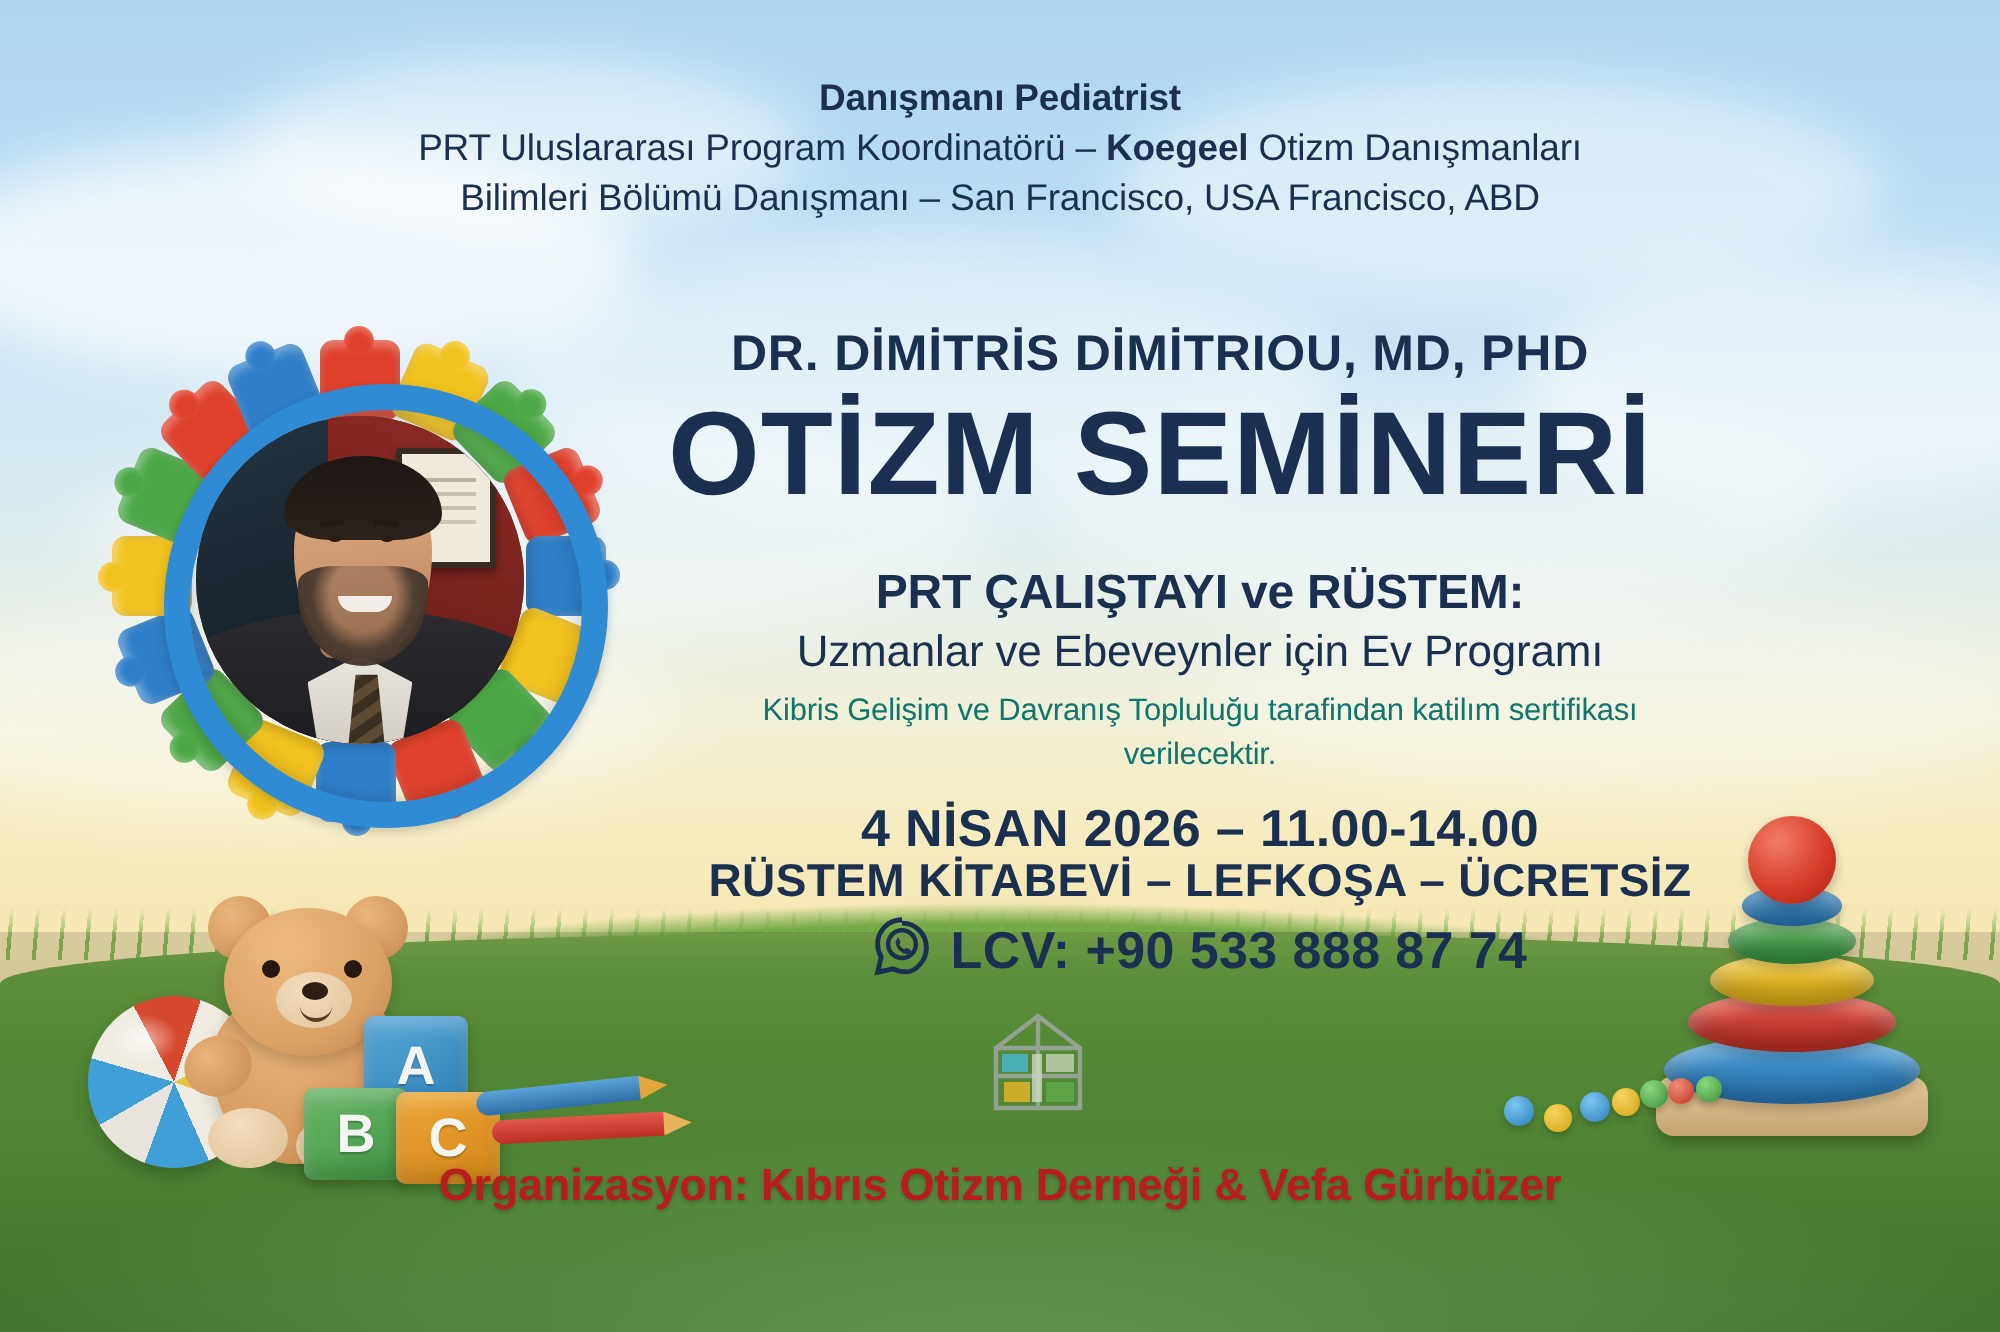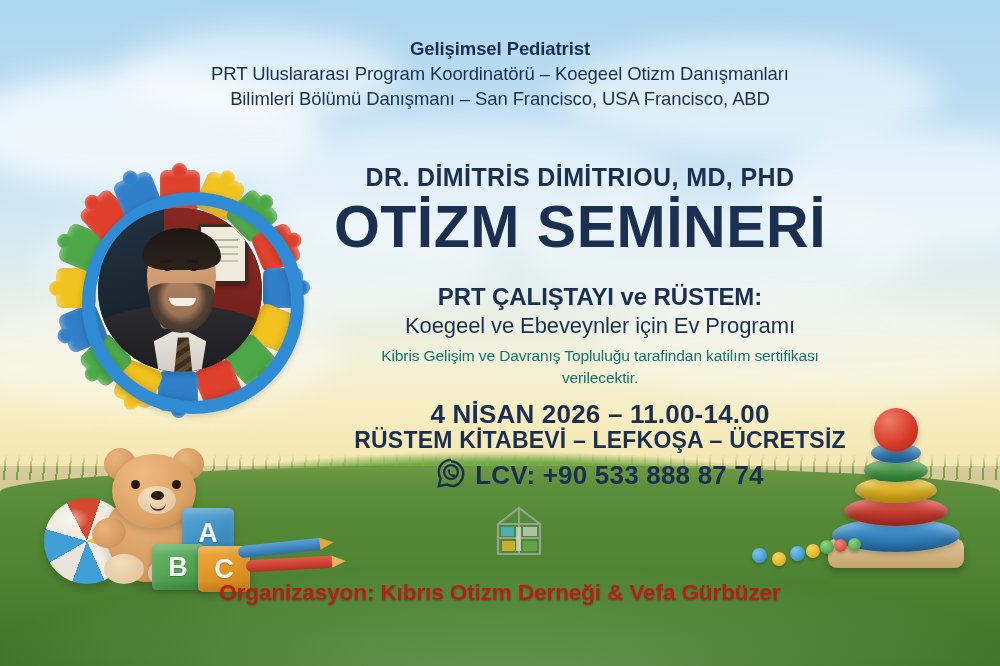--- a/index.html
+++ b/index.html
@@ -49,21 +49,21 @@
   .ground-shade{
     position:absolute;left:0;bottom:0;width:1000px;height:200px;
     background:radial-gradient(ellipse 700px 150px at 50% 110%, rgba(255,255,255,.18), rgba(0,0,0,.12) 80%);
     pointer-events:none;
   }
   .credits{
     position:absolute;left:120px;top:36px;width:760px;text-align:center;
     font-size:18.5px;line-height:25px;color:#1b3050;letter-spacing:-.1px;
   }
   .credits .l1{font-weight:bold;}
-  .credits b{font-weight:normal;}
+  .credits b{font-weight:bold;}
 
   .doctor{
     position:absolute;left:200px;top:163px;width:760px;text-align:center;
     font-size:25px;font-weight:bold;letter-spacing:.4px;color:#1b3050;
   }
   .maintitle{
     position:absolute;left:200px;top:196px;width:760px;text-align:center;
     font-size:59px;font-weight:bold;letter-spacing:.5px;color:#1b3050;
     line-height:62px;
   }
@@ -246,21 +246,21 @@
     <div class="cloud cl-g"></div>
     <div class="cloud cl-h"></div>
     <div class="cloud cl-i"></div>
   </div>
   <div class="ground-hill"></div>
   <div class="grass-blades"></div>
   <div class="ground"></div>
   <div class="ground-shade"></div>
 
   <div class="credits">
-    <div class="l1">Gelişimsel Pediatrist</div>
+    <div class="l1">Danışmanı Pediatrist</div>
     <div><span>PRT Uluslararası Program Koordinatörü – </span><b>Koegeel</b><span> Otizm Danışmanları</span></div>
     <div>Bilimleri Bölümü Danışmanı – San Francisco,  USA Francisco, ABD</div>
   </div>
 
   <div class="portrait-wrap">
     <div class="puzzle-ring">
       <div class="pz" style="left:100px;top:0px;background:#e0412c;transform:rotate(0deg);"></div>
       <div class="pz" style="left:140px;top:6px;background:#f2c21e;transform:rotate(24deg);"></div>
       <div class="pz" style="left:172px;top:26px;background:#4ca846;transform:rotate(46deg);"></div>
       <div class="pz" style="left:196px;top:58px;background:#e0412c;transform:rotate(68deg);"></div>
@@ -296,21 +296,21 @@
       <div class="ph-eye r"></div>
       <div class="ph-beard"></div>
       <div class="ph-smile"></div>
     </div>
   </div>
 
   <div class="doctor">DR. DİMİTRİS DİMİTRIOU, MD, PHD</div>
   <div class="maintitle">OTİZM SEMİNERİ</div>
 
   <div class="prt">PRT ÇALIŞTAYI ve RÜSTEM:</div>
-  <div class="subline">Koegeel ve Ebeveynler için Ev Programı</div>
+  <div class="subline">Uzmanlar ve Ebeveynler için Ev Programı</div>
   <div class="cert">
     <div>Kibris Gelişim ve Davranış Topluluğu tarafindan katilım sertifikası</div>
     <div>verilecektir.</div>
   </div>
 
   <div class="dateline">4 NİSAN 2026 – 11.00-14.00</div>
   <div class="venue">RÜSTEM KİTABEVİ – LEFKOŞA – ÜCRETSİZ</div>
 
   <div class="lcv-row">
     <span class="wa-icon">

